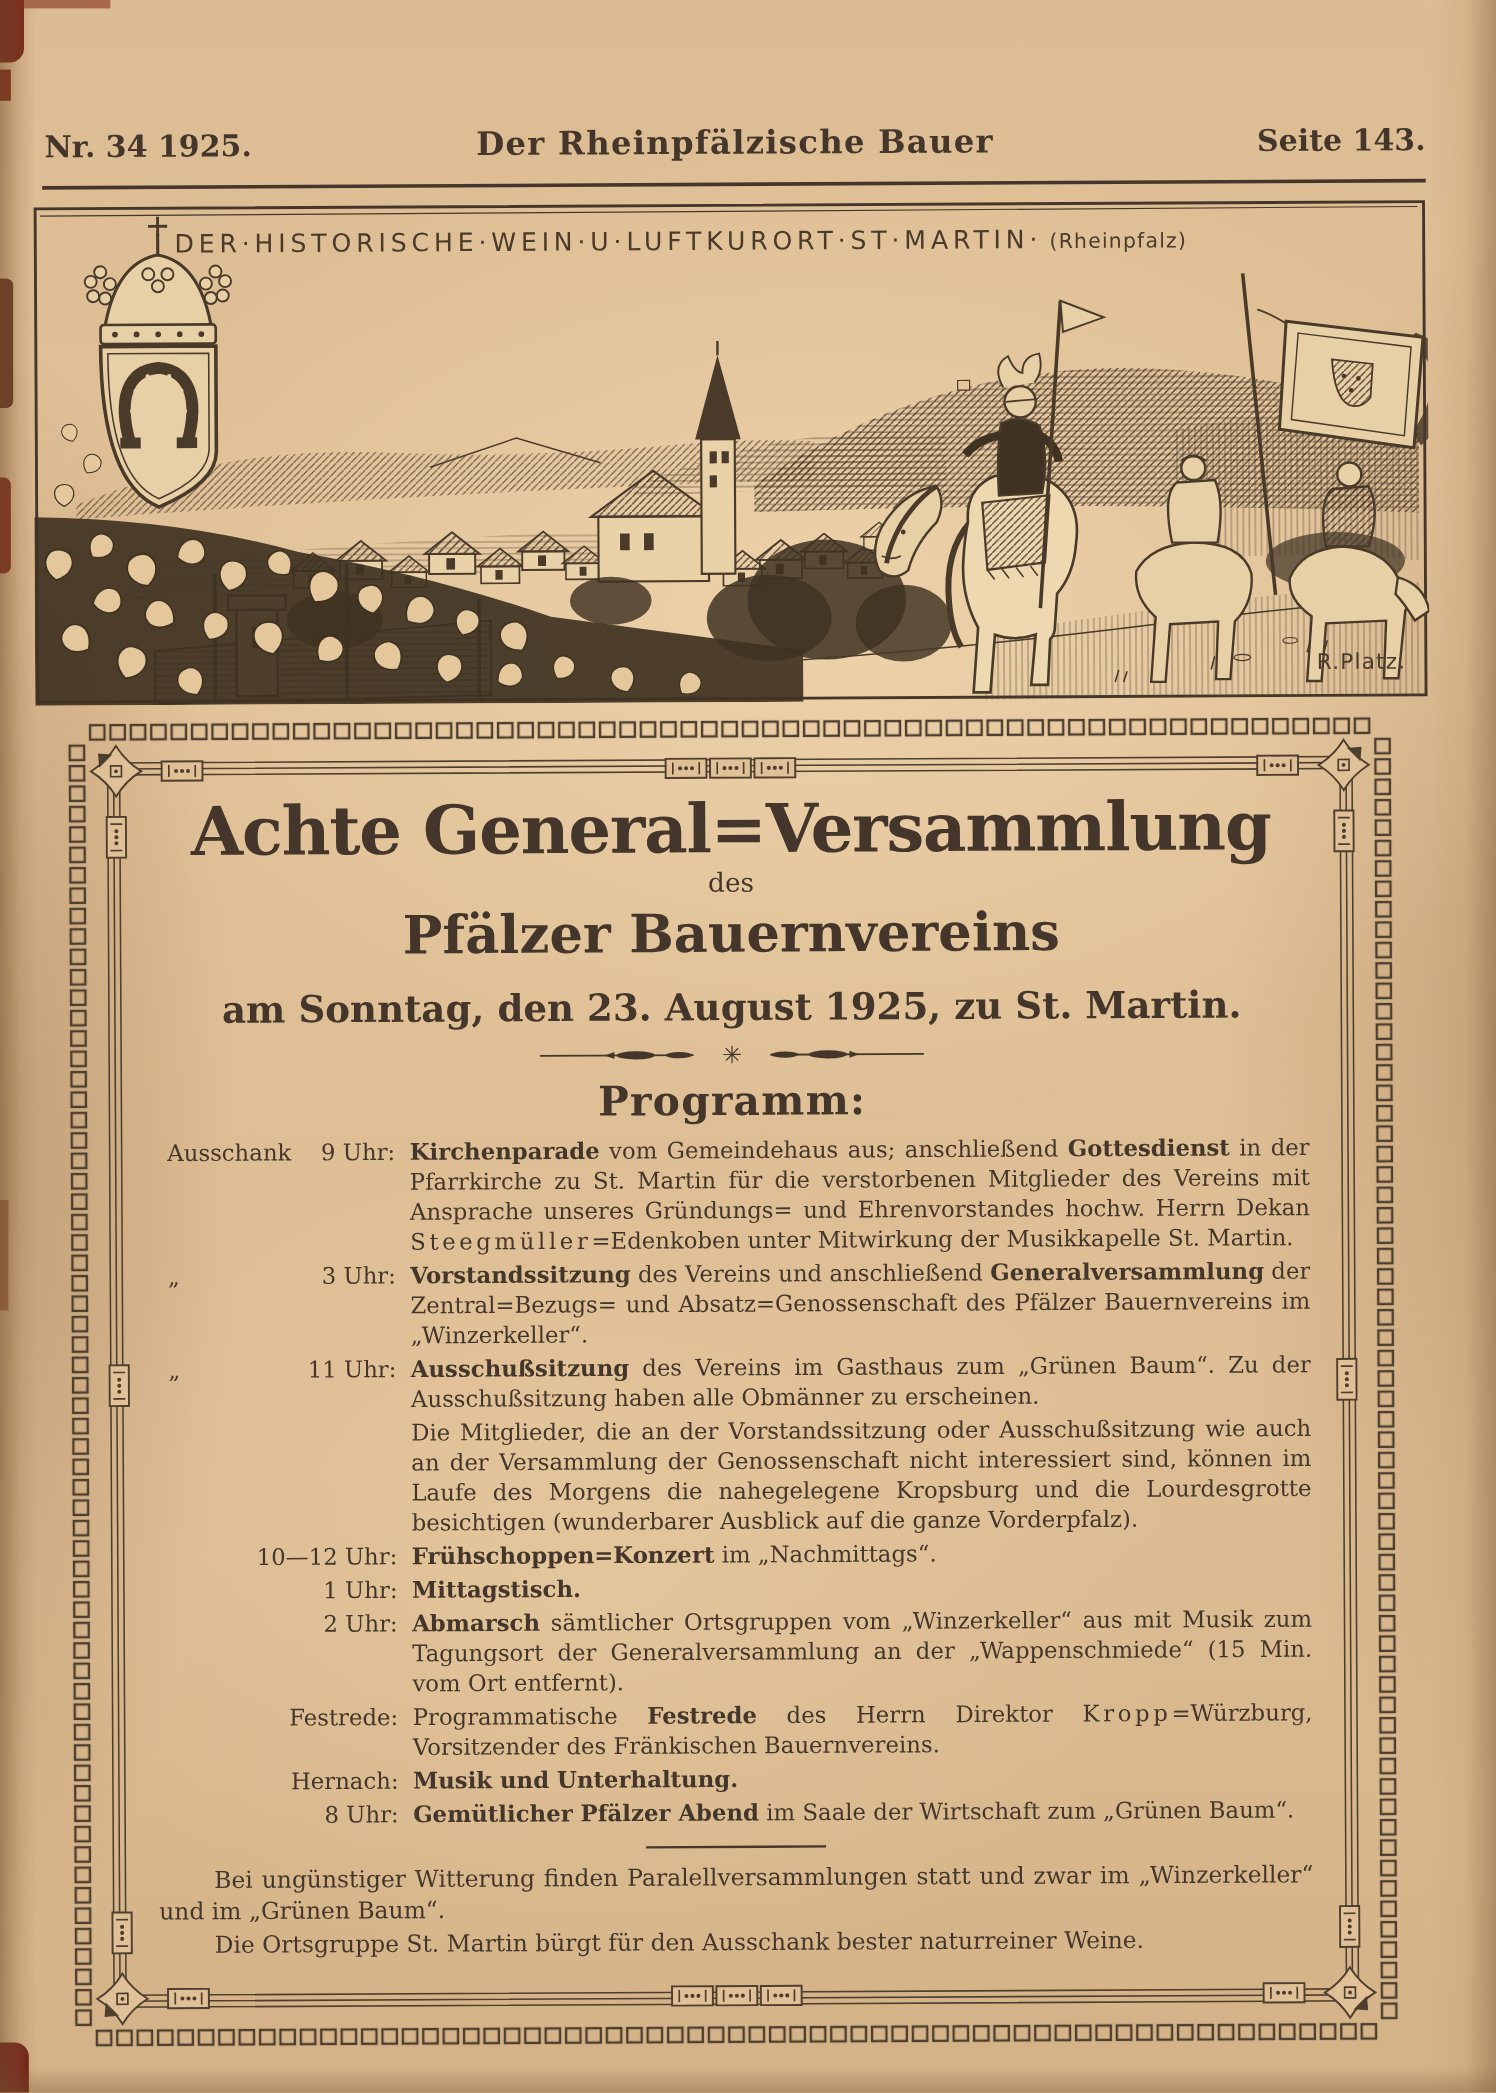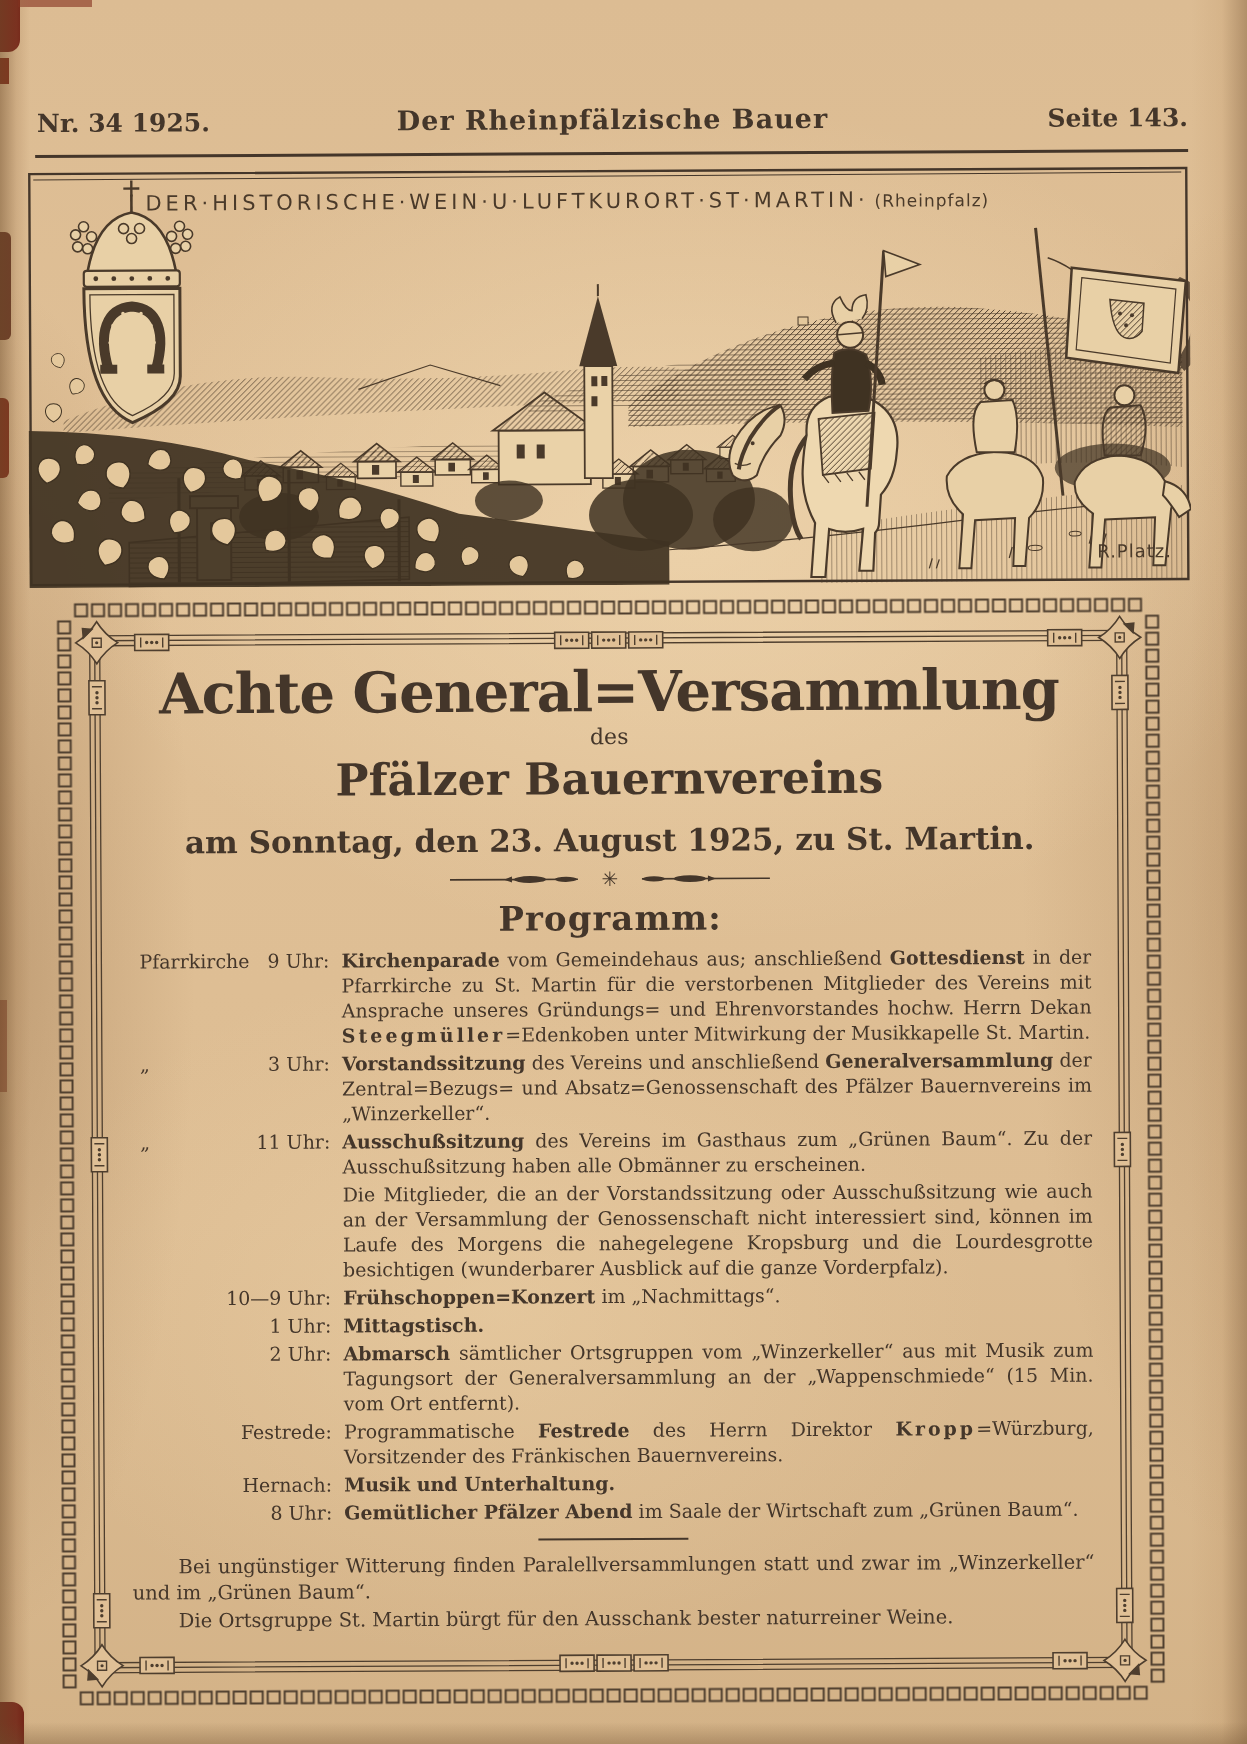--- a/index.html
+++ b/index.html
@@ -38,21 +38,21 @@
   .title3{font-size:44px;line-height:48px;font-weight:bold;margin-top:5px;}
   .dateline{font-size:31px;line-height:38px;font-weight:bold;margin-top:18px;}
   .divider{margin:8px auto 0;display:block;}
   .proghead{font-size:34px;line-height:38px;font-weight:bold;margin-top:8px;letter-spacing:1px;}
   .prog{margin-top:10px;text-align:left;}
   .prow{display:grid;grid-template-columns:200px 1fr;column-gap:12px;margin-bottom:3px;}
   .plabel{display:flex;justify-content:flex-end;font-size:19px;line-height:25px;}
   .pprefix{margin-right:auto;padding-left:10px;}
   .ptext{font-size:19px;line-height:25px;text-align:justify;}
   .seg-b{font-weight:bold;}
-  .seg-sp{letter-spacing:3px;font-weight:bold;}
+  .seg-sp{letter-spacing:3px;}
   .shortrule{width:150px;height:2px;background:#44362a;margin:14px auto 12px;}
   .note{font-size:19.5px;line-height:26px;text-align:justify;margin:0;text-indent:46px;}
   .note + .note{margin-top:2px;}
 </style>
 </head>
 <body>
 
 <div class="page">
 
   <div class="bmark" style="left:0;top:0;width:20px;height:52px;background:#6e1a10;border-bottom-right-radius:12px;"></div>
@@ -365,21 +365,21 @@
           <ellipse cx="204" cy="12" rx="11" ry="2.6" fill="#44362a"></ellipse>
           <path d="M54,12 l8,-3 l0,6 Z M266,12 l-8,-3 l0,6 Z" fill="#44362a"></path>
           <text x="160" y="19" text-anchor="middle" font-size="20" fill="#44362a">✳</text>
         </svg>
 
         <div class="proghead">Programm:</div>
 
         <div class="prog">
           <div class="prow">
             <div class="plabel">
-                <span class="pprefix">Pfarrkirche</span>
+                <span class="pprefix">Ausschank</span>
                 <span class="ptime">9 Uhr:</span>
               </div>
             <div class="ptext"><span class="seg-b">Kirchenparade</span><span> vom Gemeindehaus aus; anschließend </span><span class="seg-b">Gottesdienst</span><span> in der Pfarrkirche zu St. Martin für die verstorbenen Mitglieder des Vereins mit Ansprache unseres Gründungs= und Ehrenvorstandes hochw. Herrn Dekan </span><span class="seg-sp">Steegmüller</span><span>=Edenkoben unter Mitwirkung der Musikkapelle St. Martin.</span></div>
           </div>
           <div class="prow">
             <div class="plabel">
                 <span class="pprefix">„</span>
                 <span class="ptime">3 Uhr:</span>
               </div>
             <div class="ptext"><span class="seg-b">Vorstandssitzung</span><span> des Vereins und anschließend </span><span class="seg-b">Generalversammlung</span><span> der Zentral=Bezugs= und Absatz=Genossenschaft des Pfälzer Bauernvereins im „Winzerkeller“.</span></div>
@@ -394,21 +394,21 @@
           <div class="prow">
             <div class="plabel">
                 <span class="pprefix"></span>
                 <span class="ptime"></span>
               </div>
             <div class="ptext"><span>Die Mitglieder, die an der Vorstandssitzung oder Ausschußsitzung wie auch an der Versammlung der Genossenschaft nicht interessiert sind, können im Laufe des Morgens die nahegelegene Kropsburg und die Lourdesgrotte besichtigen (wunderbarer Ausblick auf die ganze Vorderpfalz).</span></div>
           </div>
           <div class="prow">
             <div class="plabel">
                 <span class="pprefix"></span>
-                <span class="ptime">10—9 Uhr:</span>
+                <span class="ptime">10—12 Uhr:</span>
               </div>
             <div class="ptext"><span class="seg-b">Frühschoppen=Konzert</span><span> im „Nachmittags“.</span></div>
           </div>
           <div class="prow">
             <div class="plabel">
                 <span class="pprefix"></span>
                 <span class="ptime">1 Uhr:</span>
               </div>
             <div class="ptext"><span class="seg-b">Mittagstisch.</span></div>
           </div>

